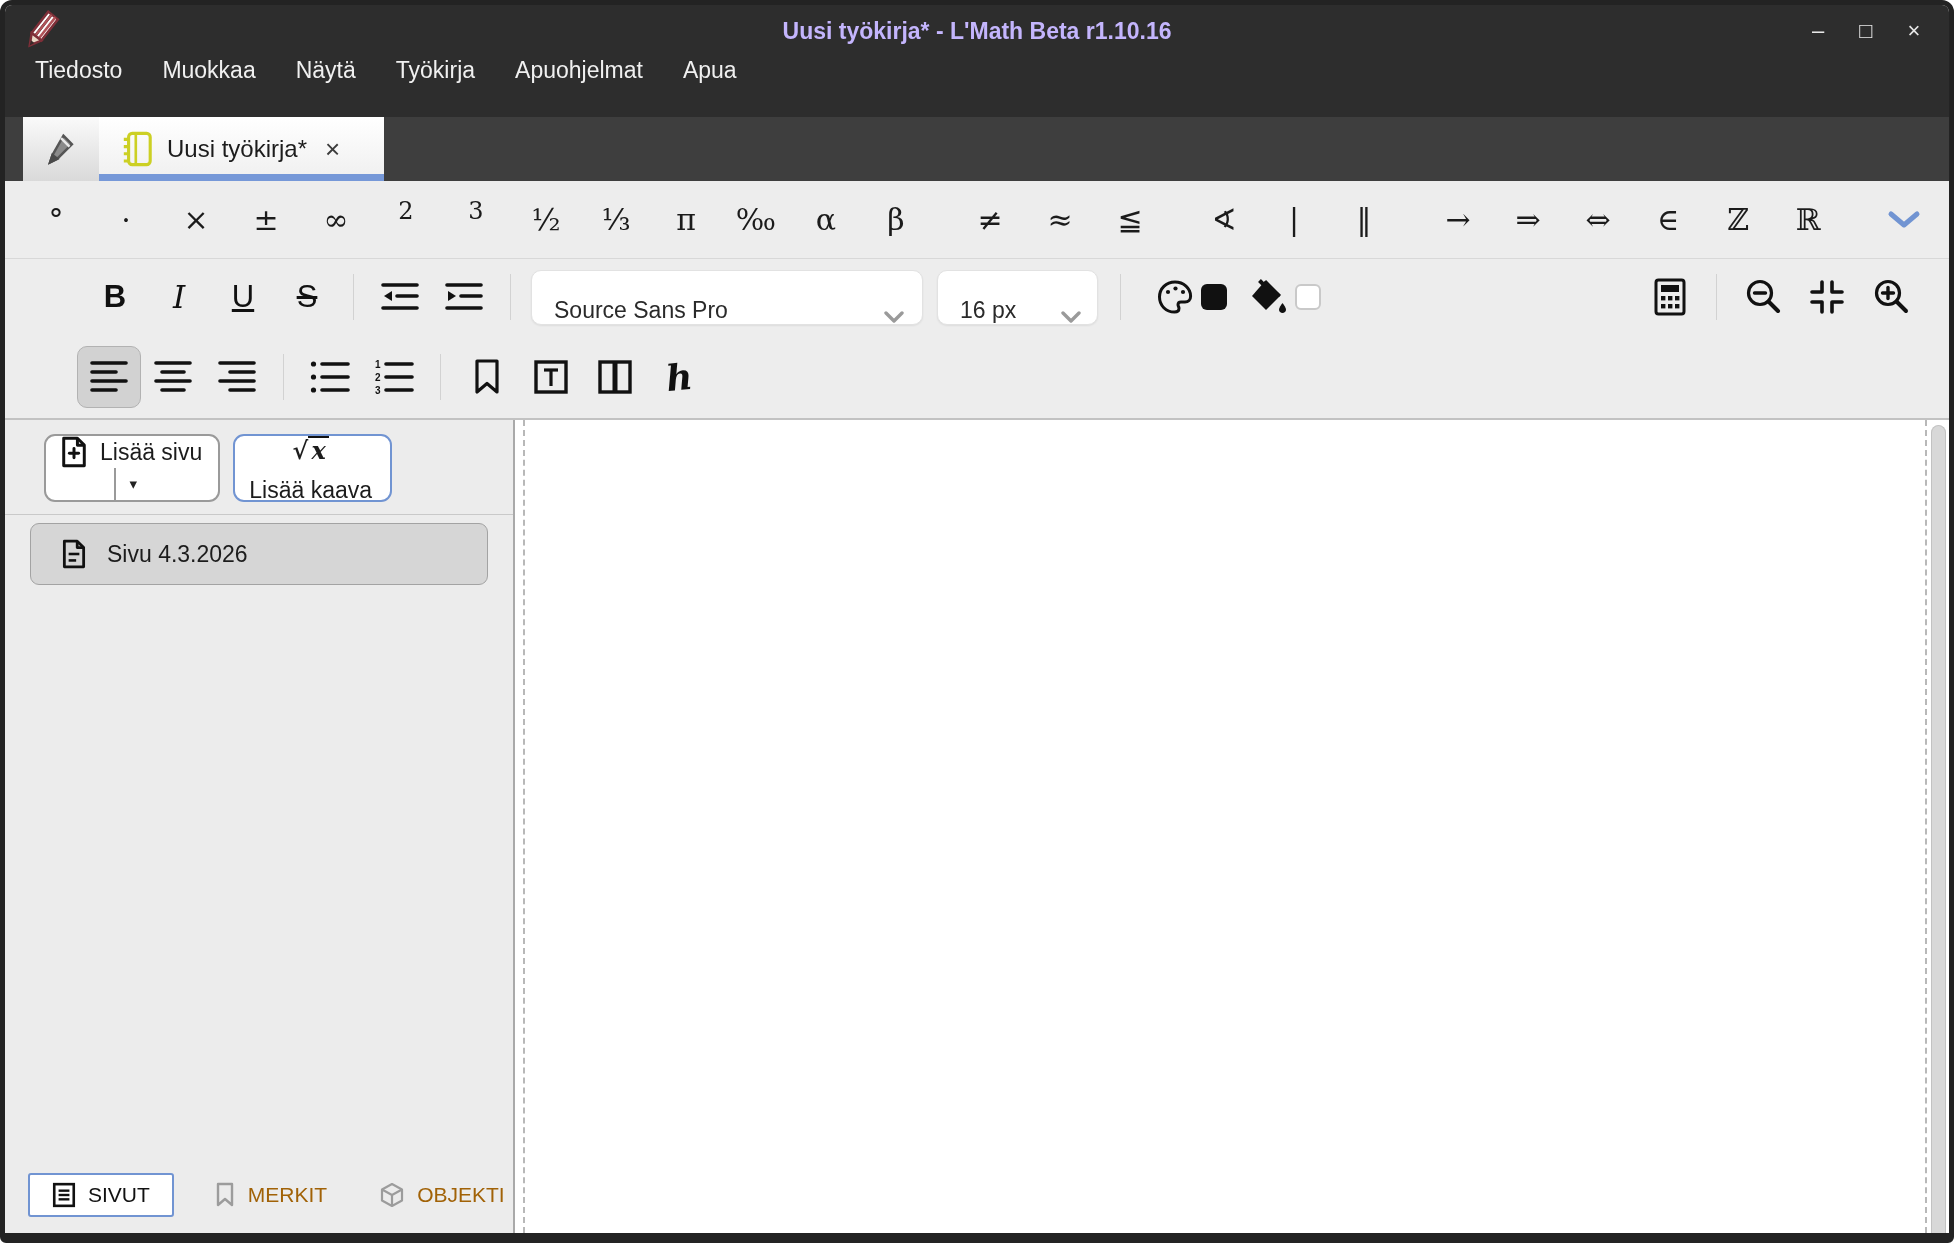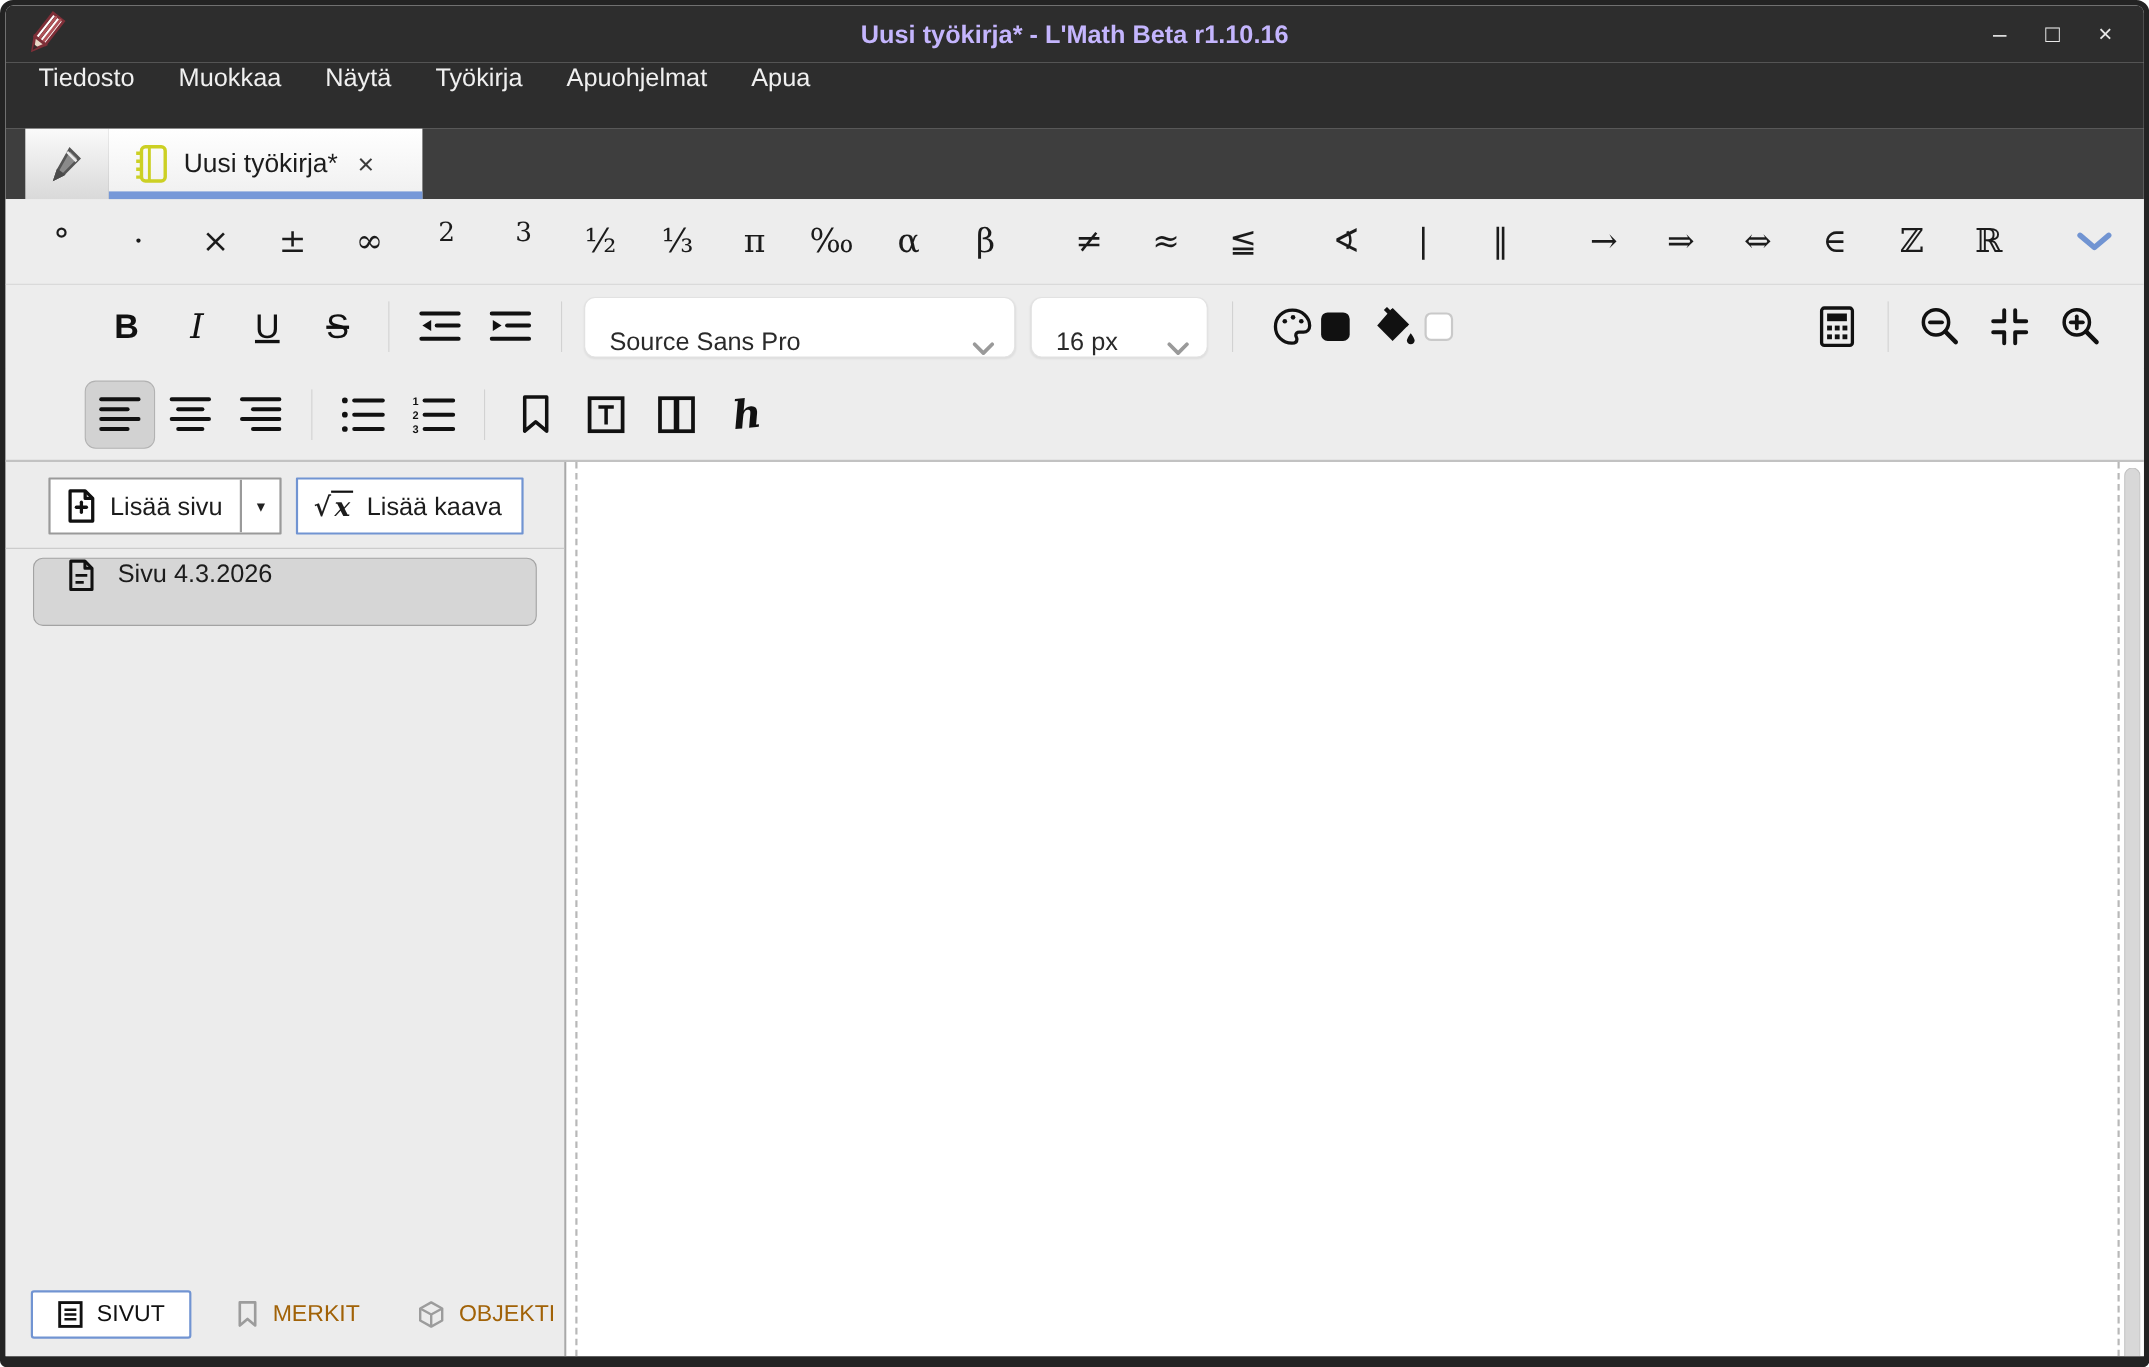--- a/index.html
+++ b/index.html
@@ -48,30 +48,30 @@
   .select-value { font-size:23px; color:#2a2a2a; flex:1; white-space:nowrap; overflow:hidden; }
   .swatch { width:26px; height:26px; border-radius:6px; }
   .swatch.black { background:#111; }
   .swatch.white { background:#fff; border:2px solid #c9c9c9; }
   .icon-pair { display:flex; align-items:center; gap:8px; margin-left:22px; }
   .right-group { margin-left:auto; display:flex; align-items:center; }
   
   .main { flex:1; display:flex; min-height:0; }
   .sidebar { width:510px; background:#ececec; border-right:2px solid #a9a9a9; position:relative; flex:none; }
   .side-buttons { display:flex; align-items:center; padding:14px 0 12px 39px; gap:13px; }
-  .btn { background:#fff; border:2px solid #9a9a9a; border-radius:1px; height:52px; display:flex; align-items:center; font-size:23px; color:#1c1c1c; }
+  .btn { background:#fff; border:2px solid #9a9a9a; border-radius:11px; height:68px; display:flex; align-items:center; font-size:23px; color:#1c1c1c;flex-direction:column; }
   .btn-split { padding:0; overflow:hidden; }
   .btn-split .main-part { display:flex; align-items:center; gap:12px; padding:0 16px 0 14px; height:100%; }
   .btn-split .arrow-part { width:36px; height:100%; border-left:2px solid #9a9a9a; display:flex; align-items:center; justify-content:center; font-size:15px; color:#222; }
   .btn-formula { border-color:#7194d2; padding:0 18px 0 14px; gap:12px; }
   .sqrtx { font-family:"DejaVu Serif",serif; font-size:24px; font-weight:bold; display:flex; align-items:flex-start; }
   .sqrtx .var { font-style:italic; border-top:2.5px solid #111; padding:0 3px; line-height:1.05; }
   .side-divider { height:1px; background:#c9c9c9; }
   .page-list { padding:8px 0 0 25px; }
-  .page-item { width:458px; height:62px; background:#d6d6d6; border:1px solid #a3a3a3; border-radius:9px; display:flex; align-items:flex-start; gap:20px; padding-left:30px; }
+  .page-item { width:458px; height:62px; background:#d6d6d6; border:1px solid #a3a3a3; border-radius:9px; display:flex; align-items:center; gap:20px; padding-left:30px; }
   .page-item-label { font-size:23px; color:#1c1c1c; }
   .side-tabs { position:absolute; left:23px; right:0; bottom:16px; display:flex; align-items:center; }
   .side-tab { display:flex; align-items:center; gap:12px; font-size:21px; }
   .side-tab.active { background:#fff; border:2px solid #7194d2; border-radius:3px; height:44px; padding:0 22px; color:#111; }
   .side-tab.inactive { color:#a16207; padding:0 12px; }
   .side-tab.m { margin-left:28px; }
   .content { flex:1; background:#ffffff; position:relative; }
   .page-dash-left  { position:absolute; left:8px;  top:0; bottom:0; border-left:2px dashed #b8b8b8; }
   .page-dash-right { position:absolute; right:22px; top:0; bottom:0; border-left:2px dashed #b8b8b8; }
   .scroll-thumb { position:absolute; right:3px; top:5px; bottom:0; width:15px; background:#d8d8d8; border:1px solid #c2c2c2; border-bottom:none; border-radius:8px 8px 0 0; }

